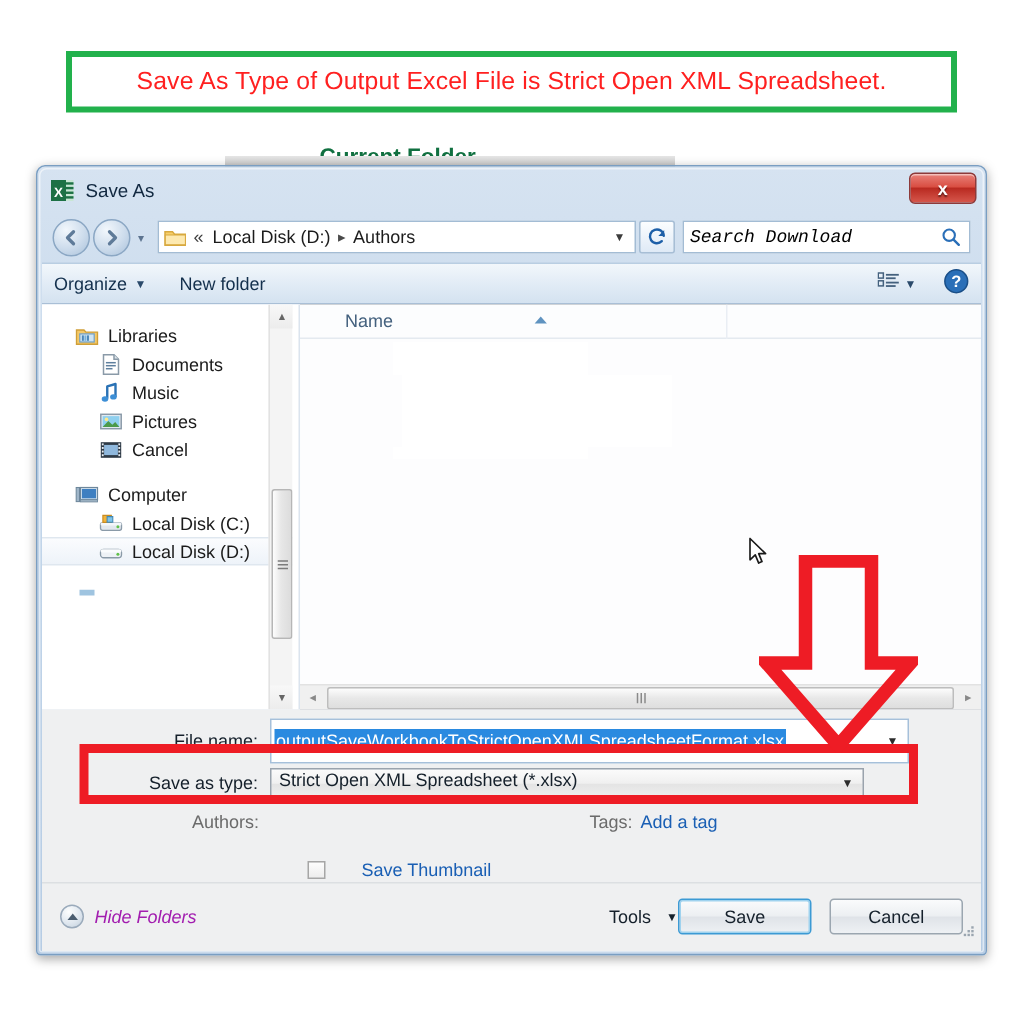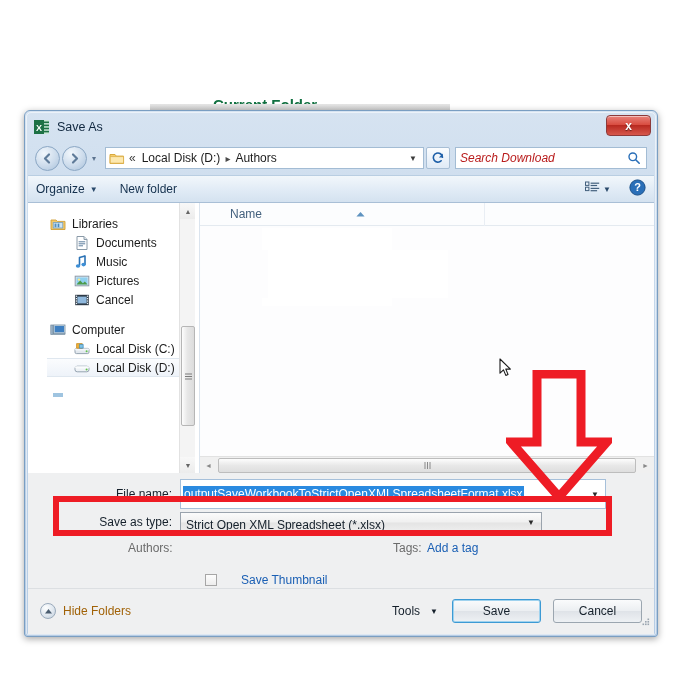--- a/index.html
+++ b/index.html
@@ -105,21 +105,21 @@
     background: linear-gradient(180deg,#fbfdff,#dfeaf6);
     display:flex; align-items:center; justify-content:center;
     color:#1d5fa8; font-size:13px; cursor:pointer;
   }
   #search-box {
     width:192px; height:22px; margin-left:5px; flex:none;
     background:#fff; border:1px solid #a3bcd4;
     display:flex; align-items:center; padding:0 4px; position:relative;
   }
   #search-placeholder {
-    font-size:12px; color:#b91c1c; font-style:italic;
+    font-size:12px; color:#000000; font-style:italic;font-family:Liberation Mono, monospace;
   }
   #search-icon { position:absolute; right:5px; top:3px; }
 
   
   #command-bar {
     position:absolute; left:1px; top:62px; width:calc(100% - 2px); height:28px;
     background: linear-gradient(180deg,#f2f7fb 0%, #e2ecf6 50%, #d4e2f0 100%);
     border-top:1px solid #b9cee2; border-bottom:1px solid #a9bfd6;
     display:flex; align-items:center; padding:0 8px;
     font-size:12px; color:#14304d;
@@ -138,21 +138,21 @@
     background:#fff; display:flex;
   }
   #nav-pane {
     width:167px; flex:none; position:relative;
     background:#fff; overflow:hidden;
   }
   .nav-item {
     display:flex; align-items:center; height:19px; padding-left:22px;
     font-size:12px; color:#1b1b1b; cursor:pointer;
   }
-  .nav-item.child { padding-left:27px;margin-left:19px; }
+  .nav-item.child { padding-left:38px; }
   .nav-item.selected {
     background: linear-gradient(180deg,#fbfcfe,#eef3f9);
     border-top:1px solid #dfe7ef; border-bottom:1px solid #dfe7ef;
   }
   .nav-icon { width:16px; height:16px; margin-right:6px; flex:none; position:relative; }
   .nav-gap { height:11px; }
 
   
   #nav-scroll {
     position:absolute; right:0; top:0; width:16px; height:100%;
@@ -227,24 +227,24 @@
   }
   #filename-value {
     font-size:12px; color:#fff; background:#2a8ae0; padding:1px 1px 1px 1px;
     white-space:nowrap;
   }
   .field-caret {
     position:absolute; right:6px; top:50%; transform:translateY(-50%);
     font-size:8px; color:#2b2b2b;
   }
   #savetype-input {
-    width:362px; height:21px; flex:none;
+    width:396px; height:21px; flex:none;
     border:1px solid #9aa3ad; position:relative;
     background: linear-gradient(180deg,#fbfbfb 0%, #f0f0f0 48%, #e4e4e4 52%, #efefef 100%);
-    display:flex; align-items:flex-end; padding-left:5px;
+    display:flex; align-items:flex-start; padding-left:5px;
   }
   #savetype-value { font-size:12px; color:#15202b; white-space:nowrap; }
 
   #authors-row {
     position:absolute; left:0; top:68px; width:100%; height:18px;
     font-size:12px; color:#6b6b6b;
   }
   #authors-label { position:absolute; left:100px; }
   #tags-label { position:absolute; left:365px; color:#6b6b6b; }
   #tags-link { position:absolute; left:399px; color:#1a5fb4; cursor:pointer; }
@@ -265,23 +265,23 @@
     background:#eff0f1; border-top:1px solid #dcdfe2;
     display:flex; align-items:center; padding:0 12px;
   }
   #hide-folders { display:flex; align-items:center; cursor:pointer; }
   #hide-folders-icon {
     width:16px; height:16px; border-radius:50%; flex:none;
     border:1px solid #9aaabb;
     background: radial-gradient(circle at 35% 28%, #fdfefe 0%, #dfe7ef 55%, #c2cfdc 100%);
     display:flex; align-items:center; justify-content:center;
   }
-  #hide-folders-label { margin-left:7px; font-size:12px; color:#a16207; }
+  #hide-folders-label { margin-left:7px; font-size:12px; color:#a21caf;font-style:italic; }
   #footer-spacer { flex:1; }
-  #tools-button { display:flex; align-items:center; cursor:pointer; margin-right:14px; font-size:12px; color:#15202b;}
+  #tools-button { display:flex; align-items:center; cursor:pointer; font-size:12px; color:#15202b;}
   #tools-caret { font-size:8px; margin-left:10px; }
   .dlg-button {
     width:89px; height:24px; flex:none;
     border:1px solid #9ba6b0; border-radius:3px;
     background: linear-gradient(180deg,#fafbfc 0%, #eceff2 48%, #dfe3e8 52%, #eef1f4 100%);
     display:flex; align-items:center; justify-content:center;
     font-size:12px; color:#15202b; cursor:pointer;
   }
   #save-button {
     border:1px solid #3c9ad4; box-shadow: 0 0 0 1px #9fd2ee inset;
@@ -299,20 +299,23 @@
   #red-box {
     position:absolute; left:53px; top:496px; width:559px; height:40px;
     border:6px solid #ee1c25; z-index:24;
   }
 </style>
 </head>
 <body>
 
 <div id="page">
 
+  <div id="caption-banner">
+    <div id="caption-text">Save As Type of Output Excel File is Strict Open XML Spreadsheet.</div>
+  </div>
 
   <div id="bg-current-folder">Current Folder</div>
   <div id="bg-strip"></div>
 
   <div id="dialog">
     <div id="dialog-inner">
 
       <div id="title-bar">
         <span id="excel-icon">
           <svg width="16" height="16" viewBox="0 0 16 16">

